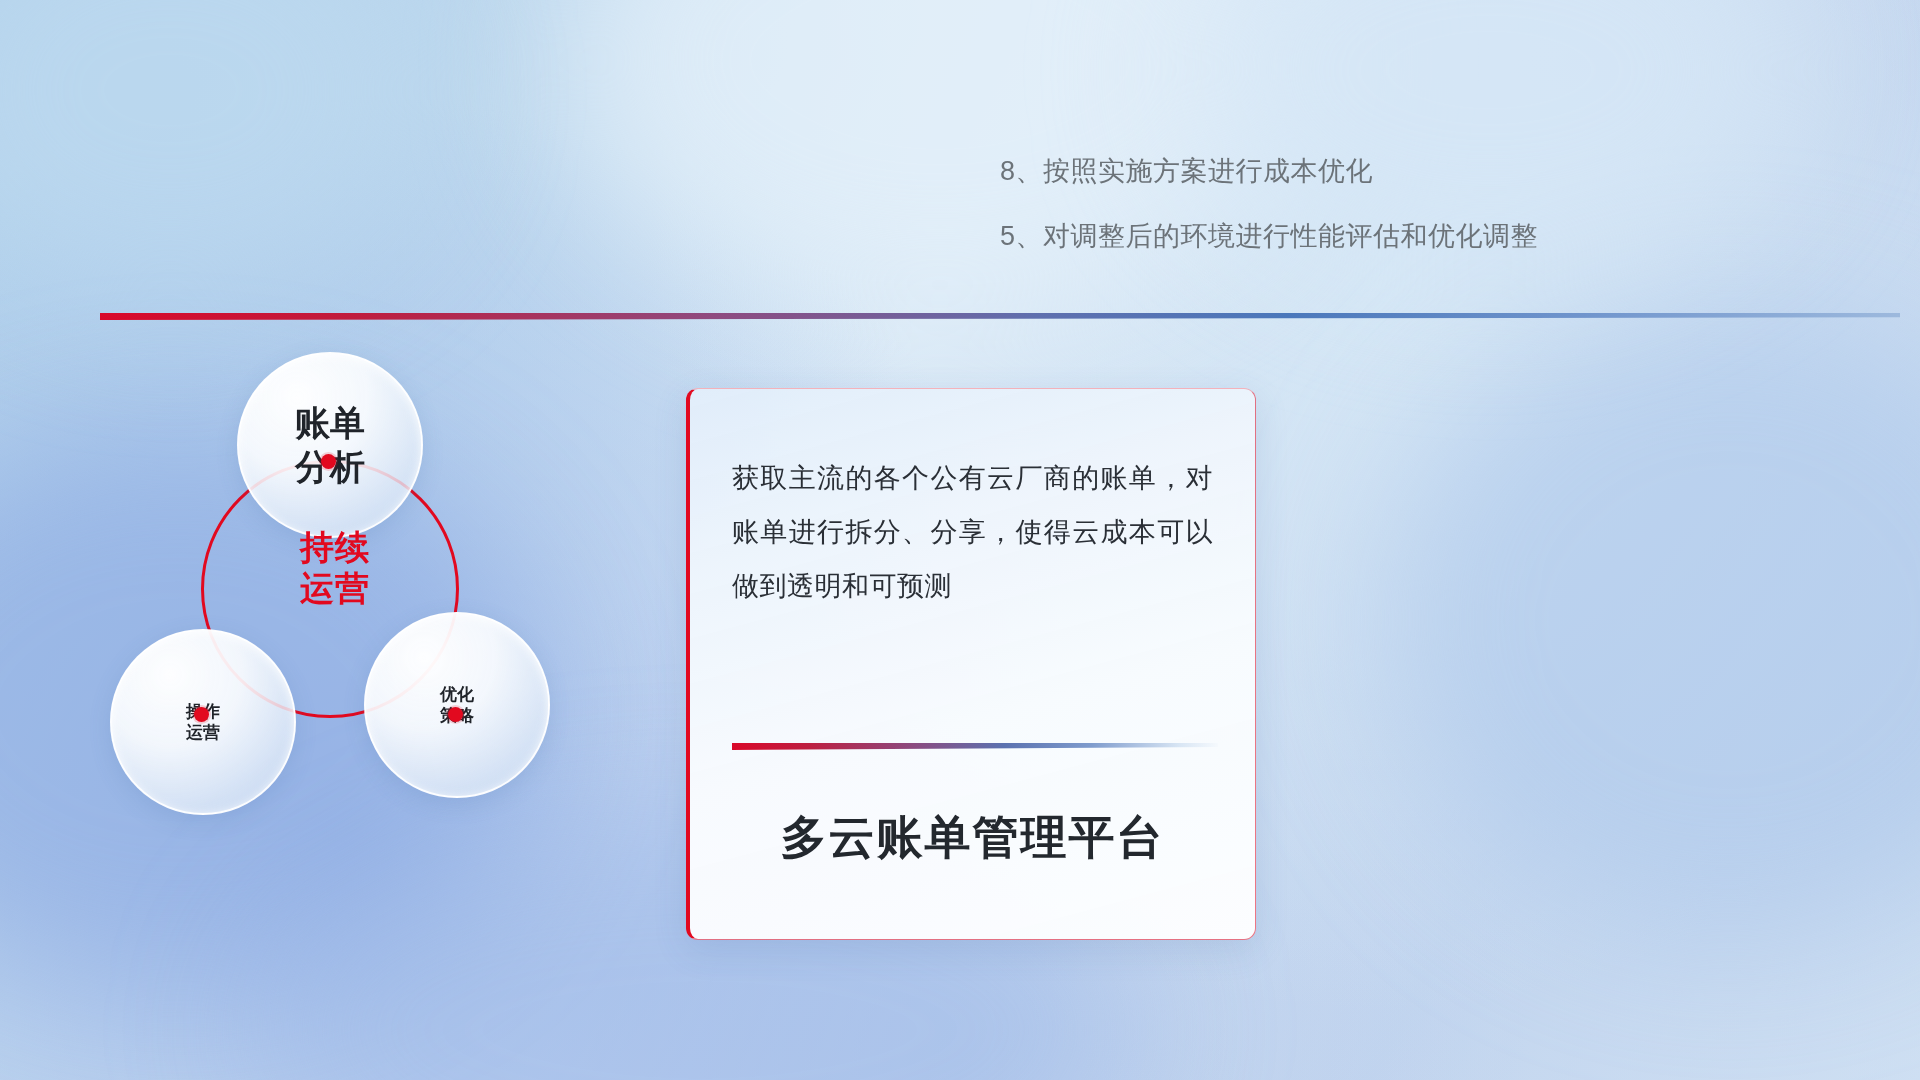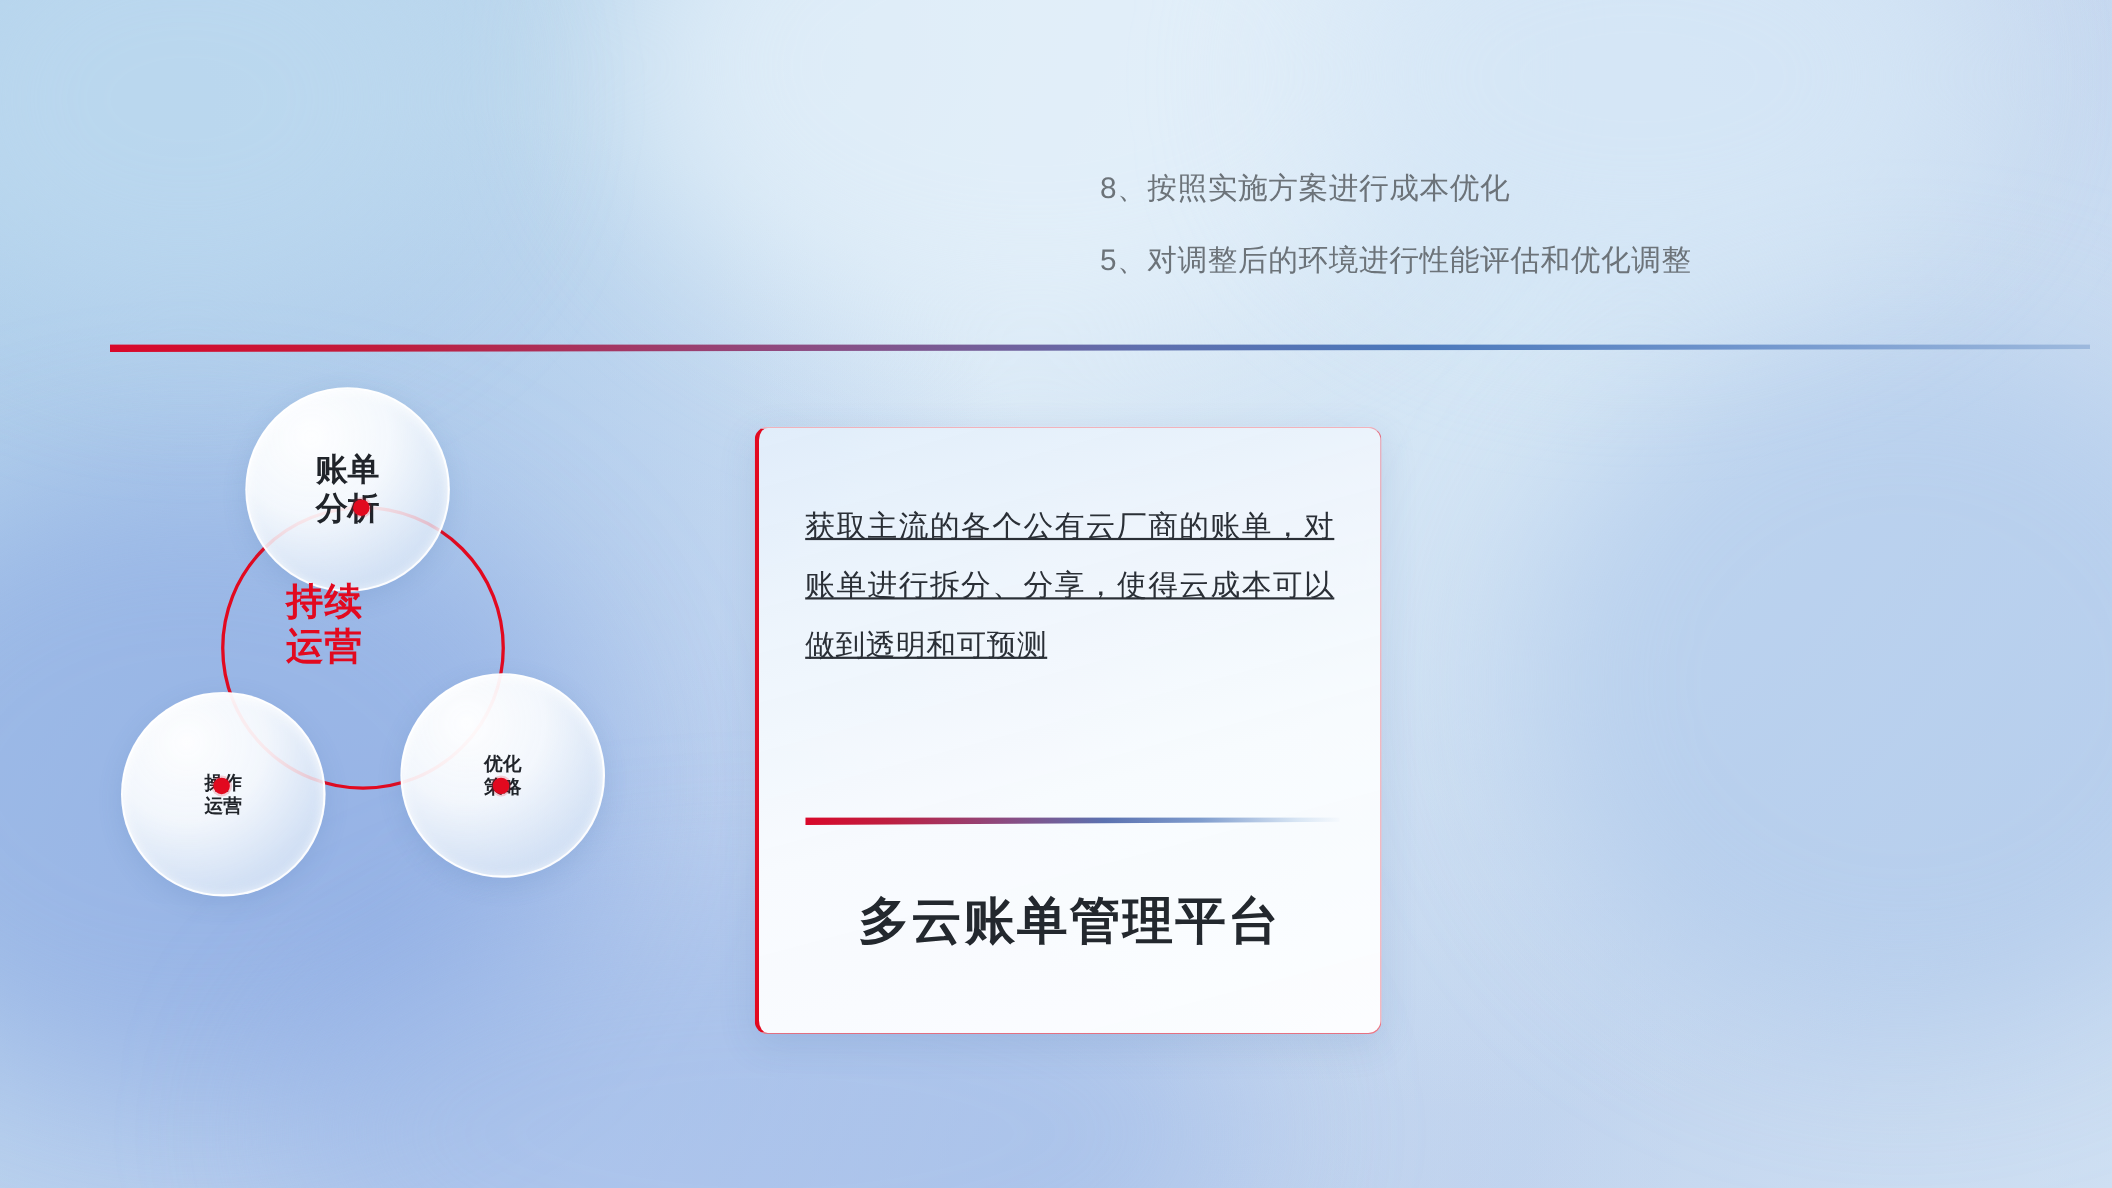--- a/index.html
+++ b/index.html
@@ -76,37 +76,38 @@
     border: 2px solid rgba(255,255,255,0.92);
     box-shadow: 0 6px 22px rgba(70,110,170,0.16), inset 0 2px 10px rgba(255,255,255,0.85);
     display: flex;
     align-items: center;
     justify-content: center;
     text-align: center;
     color: #20242a;
     font-weight: 700;
     line-height: 1.25;
   }
-  .lobe-top  { left: 127px; top: 0px;   width: 182px; height: 182px; font-size: 29px; }
+  .lobe-top  { left: 141px; top: 0px;   width: 182px; height: 182px; font-size: 35px; }
   .lobe-bl   { left: 14px;  top: 277px; width: 182px; height: 182px; font-size: 17px; }
   .lobe-br   { left: 268px; top: 260px; width: 182px; height: 182px; font-size: 17px; }
 
   .ring {
     position: absolute;
     left: 105px; top: 108px;
     width: 258px; height: 258px;
     border-radius: 50%;
     border: 3px solid #e2091f;
     box-sizing: border-box;
   }
 
   .center-label {
     position: absolute;
     left: 164px; top: 175px;
     width: 150px;
+    text-align: center;
     font-size: 34px;
     font-weight: 800;
     line-height: 1.22;
     color: #e2091f;
     letter-spacing: 1px;
   }
 
   .node-dot {
     position: absolute;
     width: 15px; height: 15px;
@@ -140,21 +141,20 @@
   }
   .card-1 { left: 686px; }
   .card-2 { left: 1300px; }
 
   .card-body {
     font-size: 27px;
     line-height: 2.0;
     color: #2a2f36;
     letter-spacing: 0.5px;
     text-align: justify;
-    text-decoration: underline;
   }
 
   .card-divider {
     position: absolute;
     left: 42px;
     top: 354px;
     width: 486px;
     height: 7px;
     background: linear-gradient(90deg,
         #d9082a 0%,

